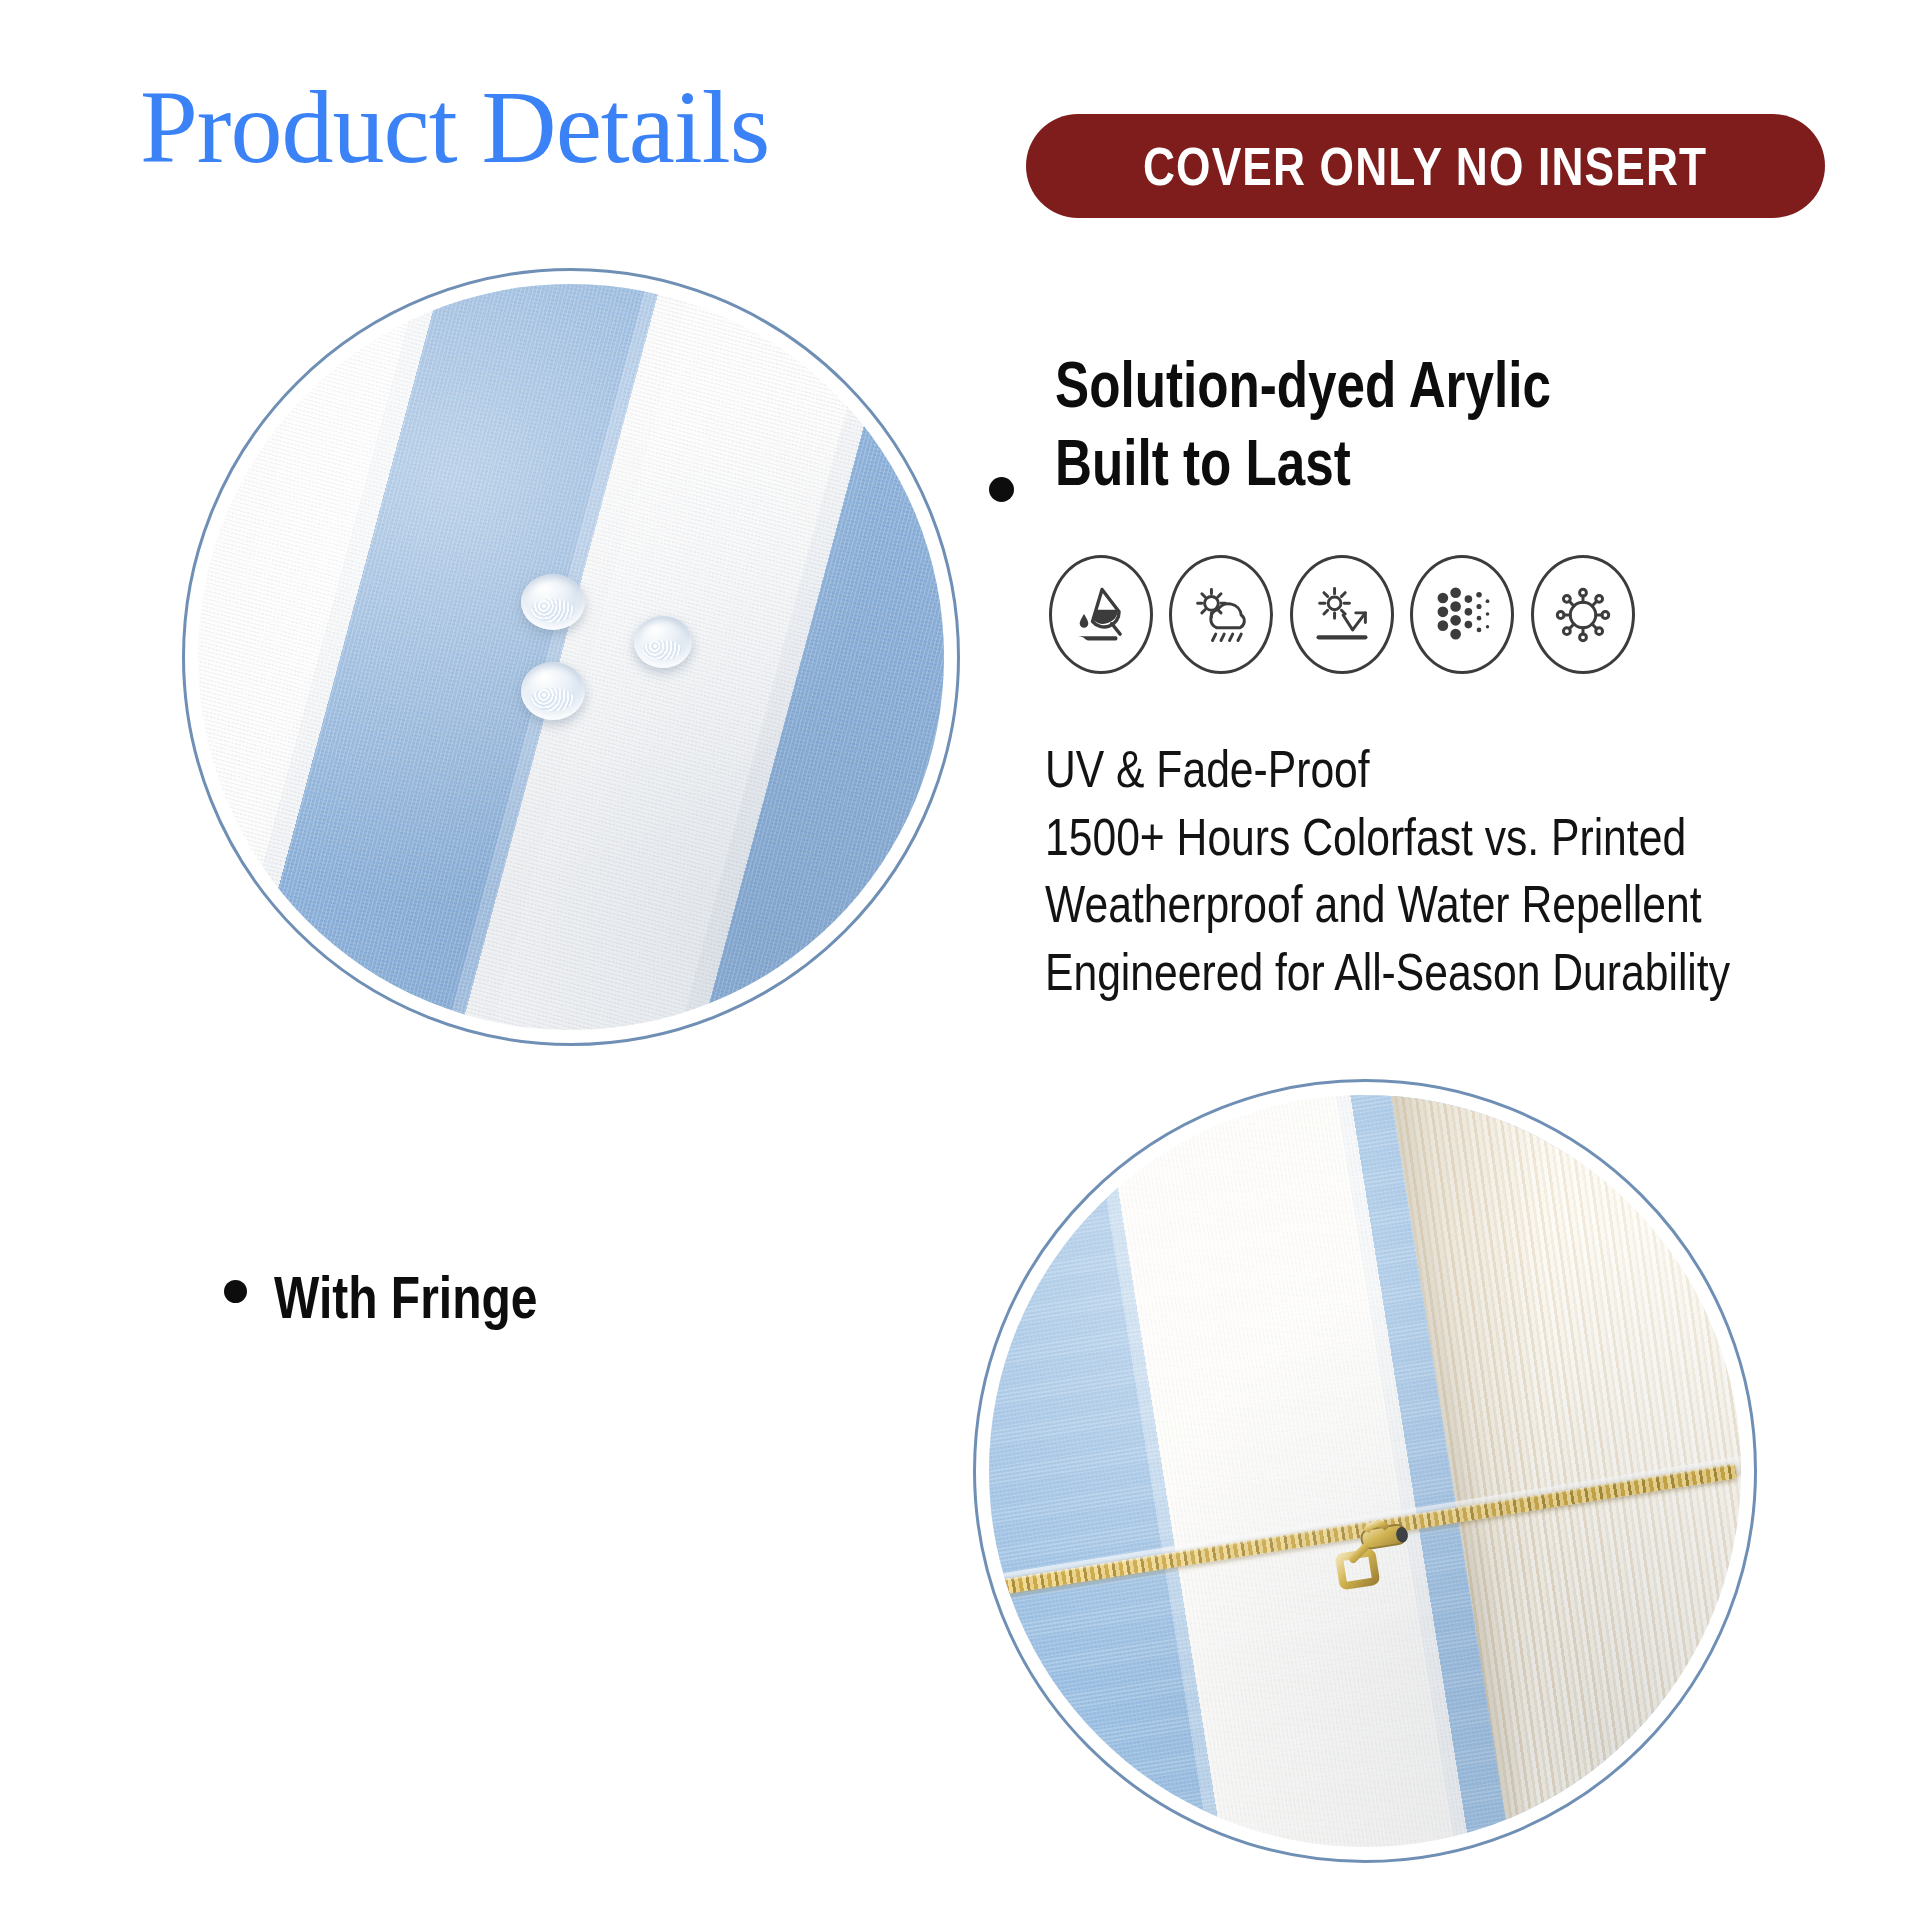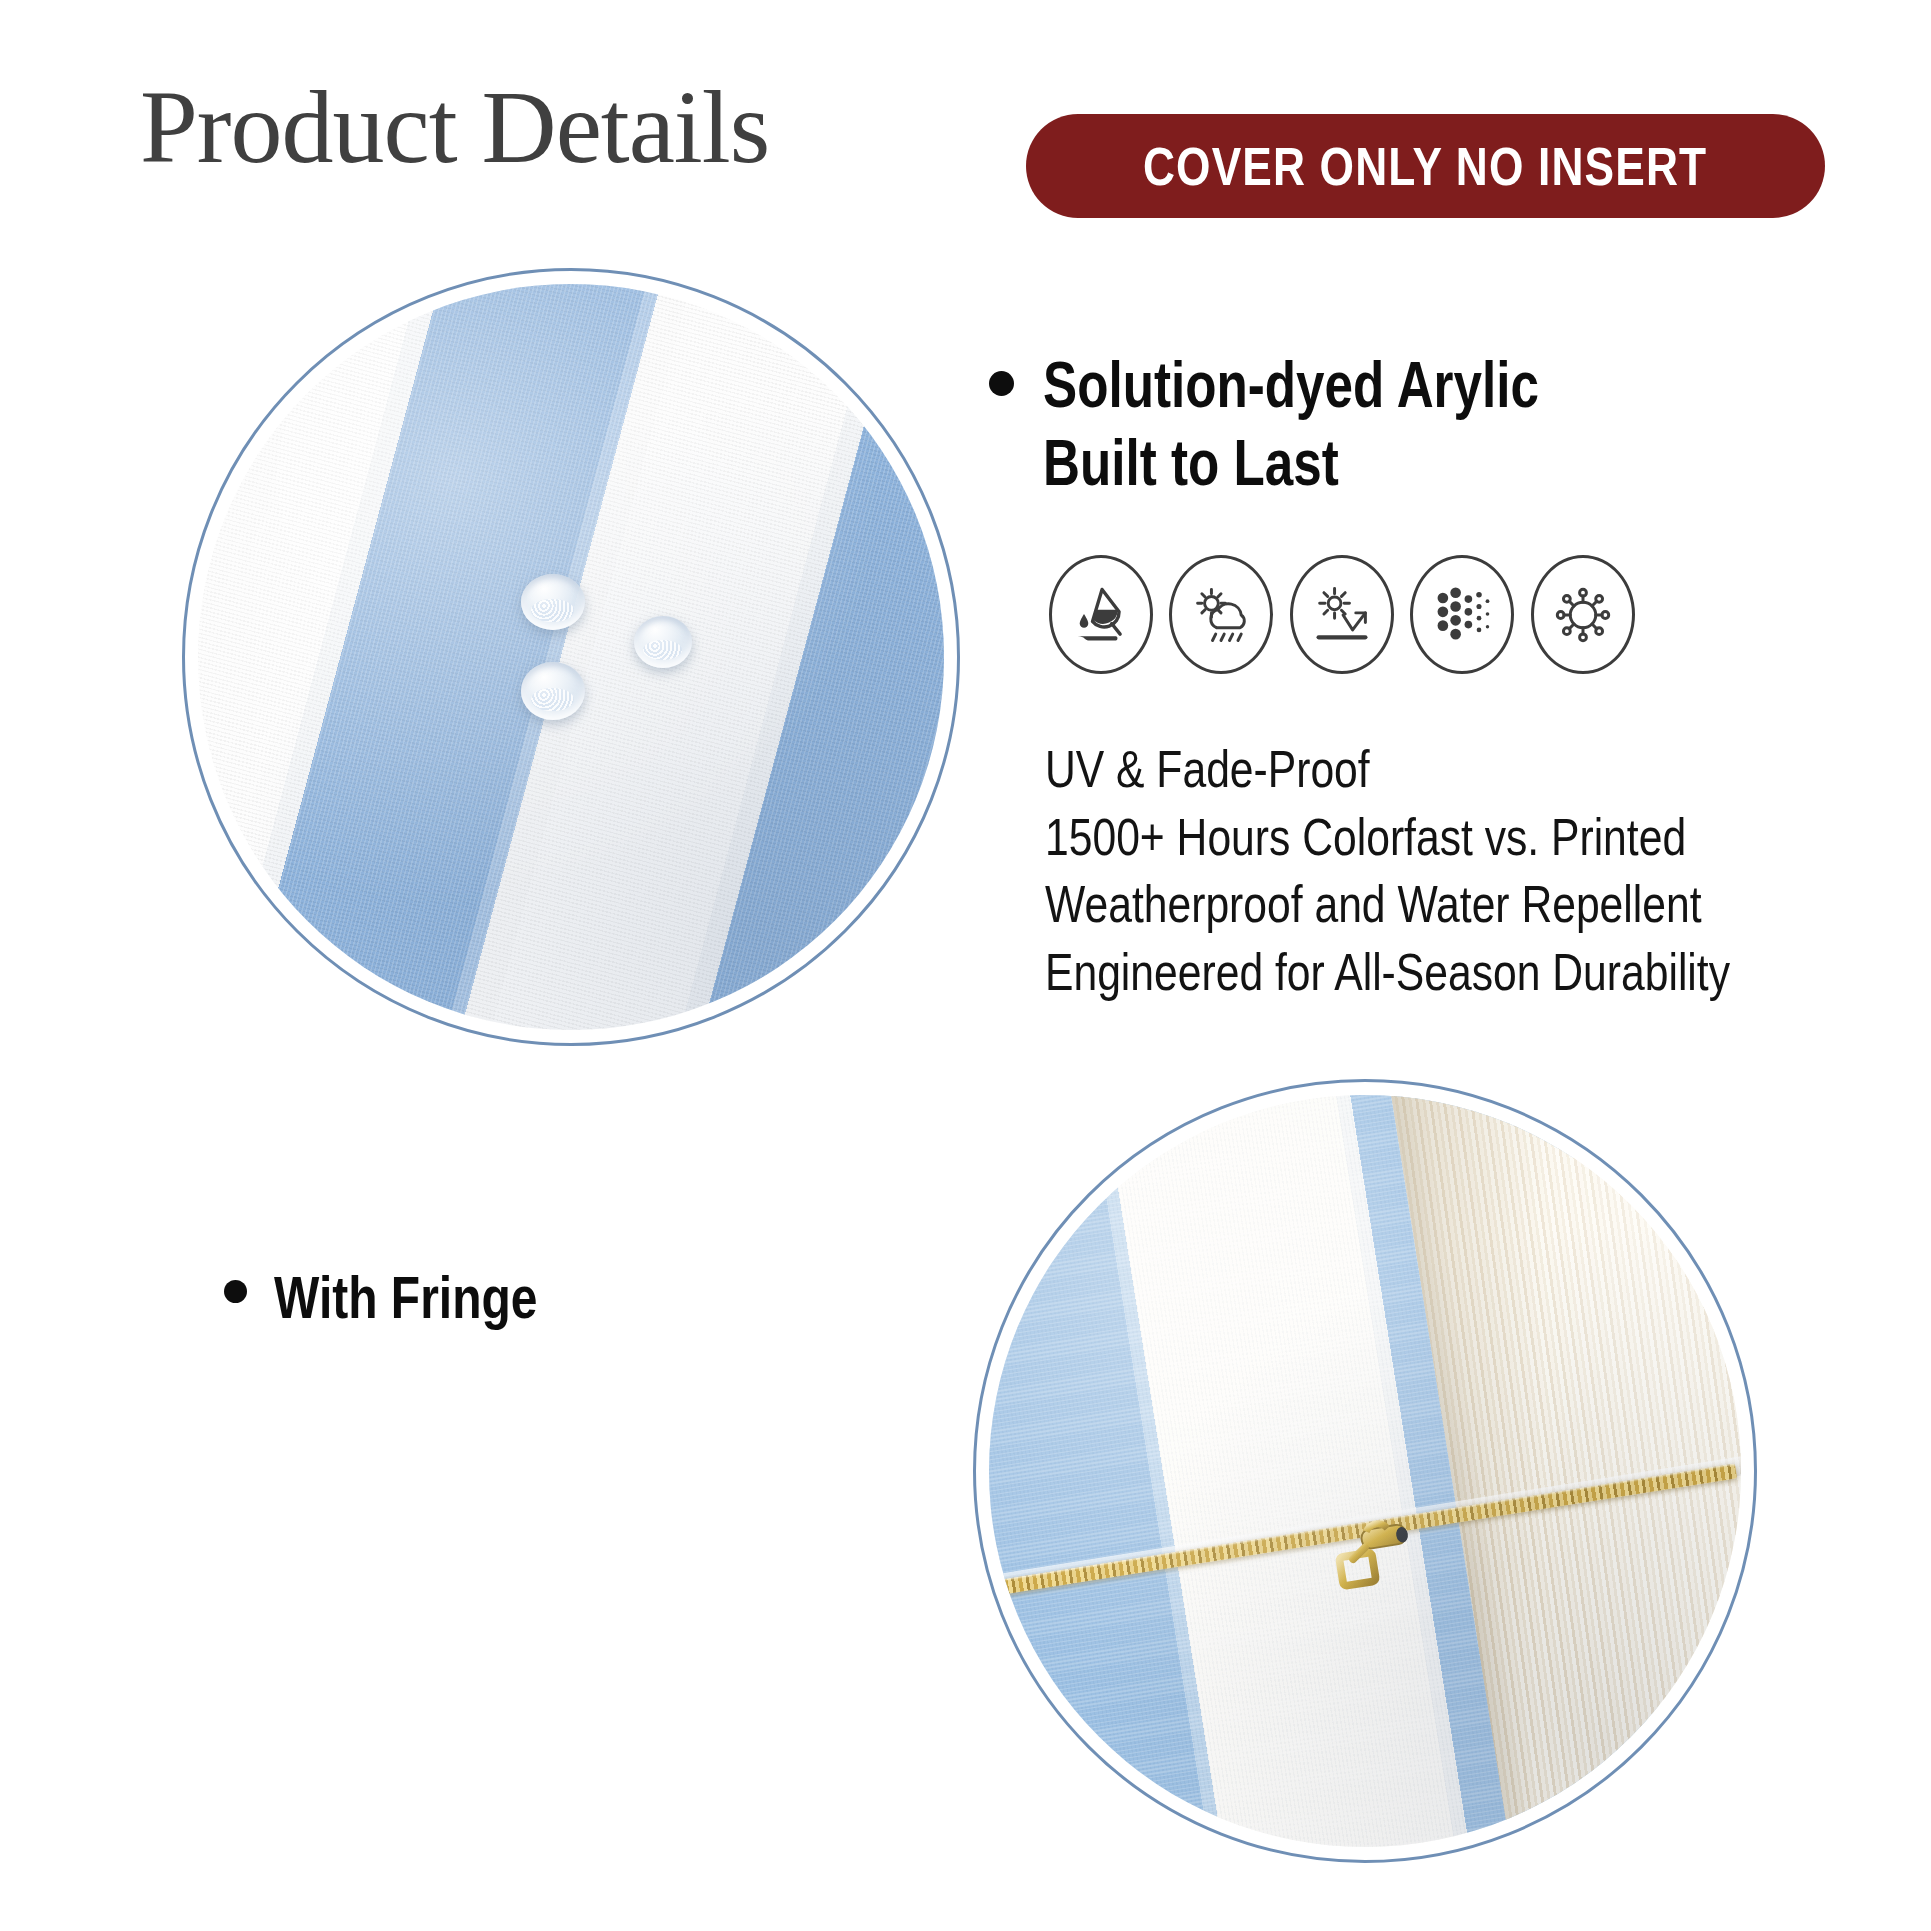--- a/index.html
+++ b/index.html
@@ -1,21 +1,21 @@
 <!DOCTYPE html>
 <html><head>
 <meta charset="utf-8">
 <style>
   html,body{margin:0;padding:0;background:#fff;}
   body{width:1931px;height:1931px;position:relative;overflow:hidden;
        font-family:"Liberation Sans",sans-serif;-webkit-font-smoothing:antialiased;}
 
   
   #page-title{position:absolute;left:140px;top:75px;font-family:"Liberation Serif",serif;
-    font-size:104px;line-height:1;color:#404040;letter-spacing:-1px;white-space:nowrap;}
+    font-size:104px;line-height:1;color:#3b82f6;letter-spacing:-1px;white-space:nowrap;}
   #cover-badge{position:absolute;left:1026px;top:114px;width:799px;height:104px;
     border-radius:52px;background:#7f1d1d;display:flex;align-items:center;justify-content:center;}
   #cover-badge span{color:#fff;font-size:54px;font-weight:700;letter-spacing:1.4px;
     transform:scaleX(.82);transform-origin:center;white-space:nowrap;}
 
   
   .photo-circle{position:absolute;border-radius:50%;border:3.9px solid #6f8fb5;
     background:#fff;box-sizing:border-box;padding:12.6px;}
   .photo-inner{width:100%;height:100%;border-radius:50%;overflow:hidden;position:relative;background:#fff;}
 
@@ -82,21 +82,21 @@
       #c9a33d 0 3.9px,#f0d98c 3.9px 7.7px,#a8862e 7.7px 10.6px,#e8cf81 10.6px 14.5px);
     box-shadow:0 1.9px 4.8px rgba(120,95,30,.45),inset 0 1px 1.9px rgba(255,255,255,.75);
     border-radius:2.9px;}
   .zip-pull{position:absolute;left:45.5%;top:55.6%;width:89px;height:79px;transform:rotate(-9deg);}
   .pillow-light{position:absolute;inset:0;
     background:radial-gradient(circle at 28% 22%,rgba(255,255,255,.40),rgba(255,255,255,0) 55%),
                radial-gradient(circle at 82% 86%,rgba(120,130,150,.20),rgba(0,0,0,0) 58%);}
 
   
   #feature-heading{position:absolute;left:989px;top:346px;width:850px;
-    display:flex;align-items:flex-start;gap:29px;}
+    display:flex;align-items:flex-end;gap:41px;}
   #feature-heading .dot{width:25px;height:25px;border-radius:50%;background:#0d0d0d;margin-top:25px;flex:none;}
   #feature-heading .txt{font-size:64px;font-weight:700;line-height:1.22;color:#0d0d0d;
     transform:scaleX(.80);transform-origin:left center;white-space:pre-line;}
 
   #icon-row{position:absolute;left:1049px;top:555px;display:flex;gap:16.4px;}
   .icon-badge{width:104px;height:119px;border:3.4px solid #3c3c3c;border-radius:50%;
     display:flex;align-items:center;justify-content:center;box-sizing:border-box;}
   .icon-badge svg{width:68px;height:68px;display:block;}
 
   #feature-list{position:absolute;left:1045px;top:736px;width:869px;}

